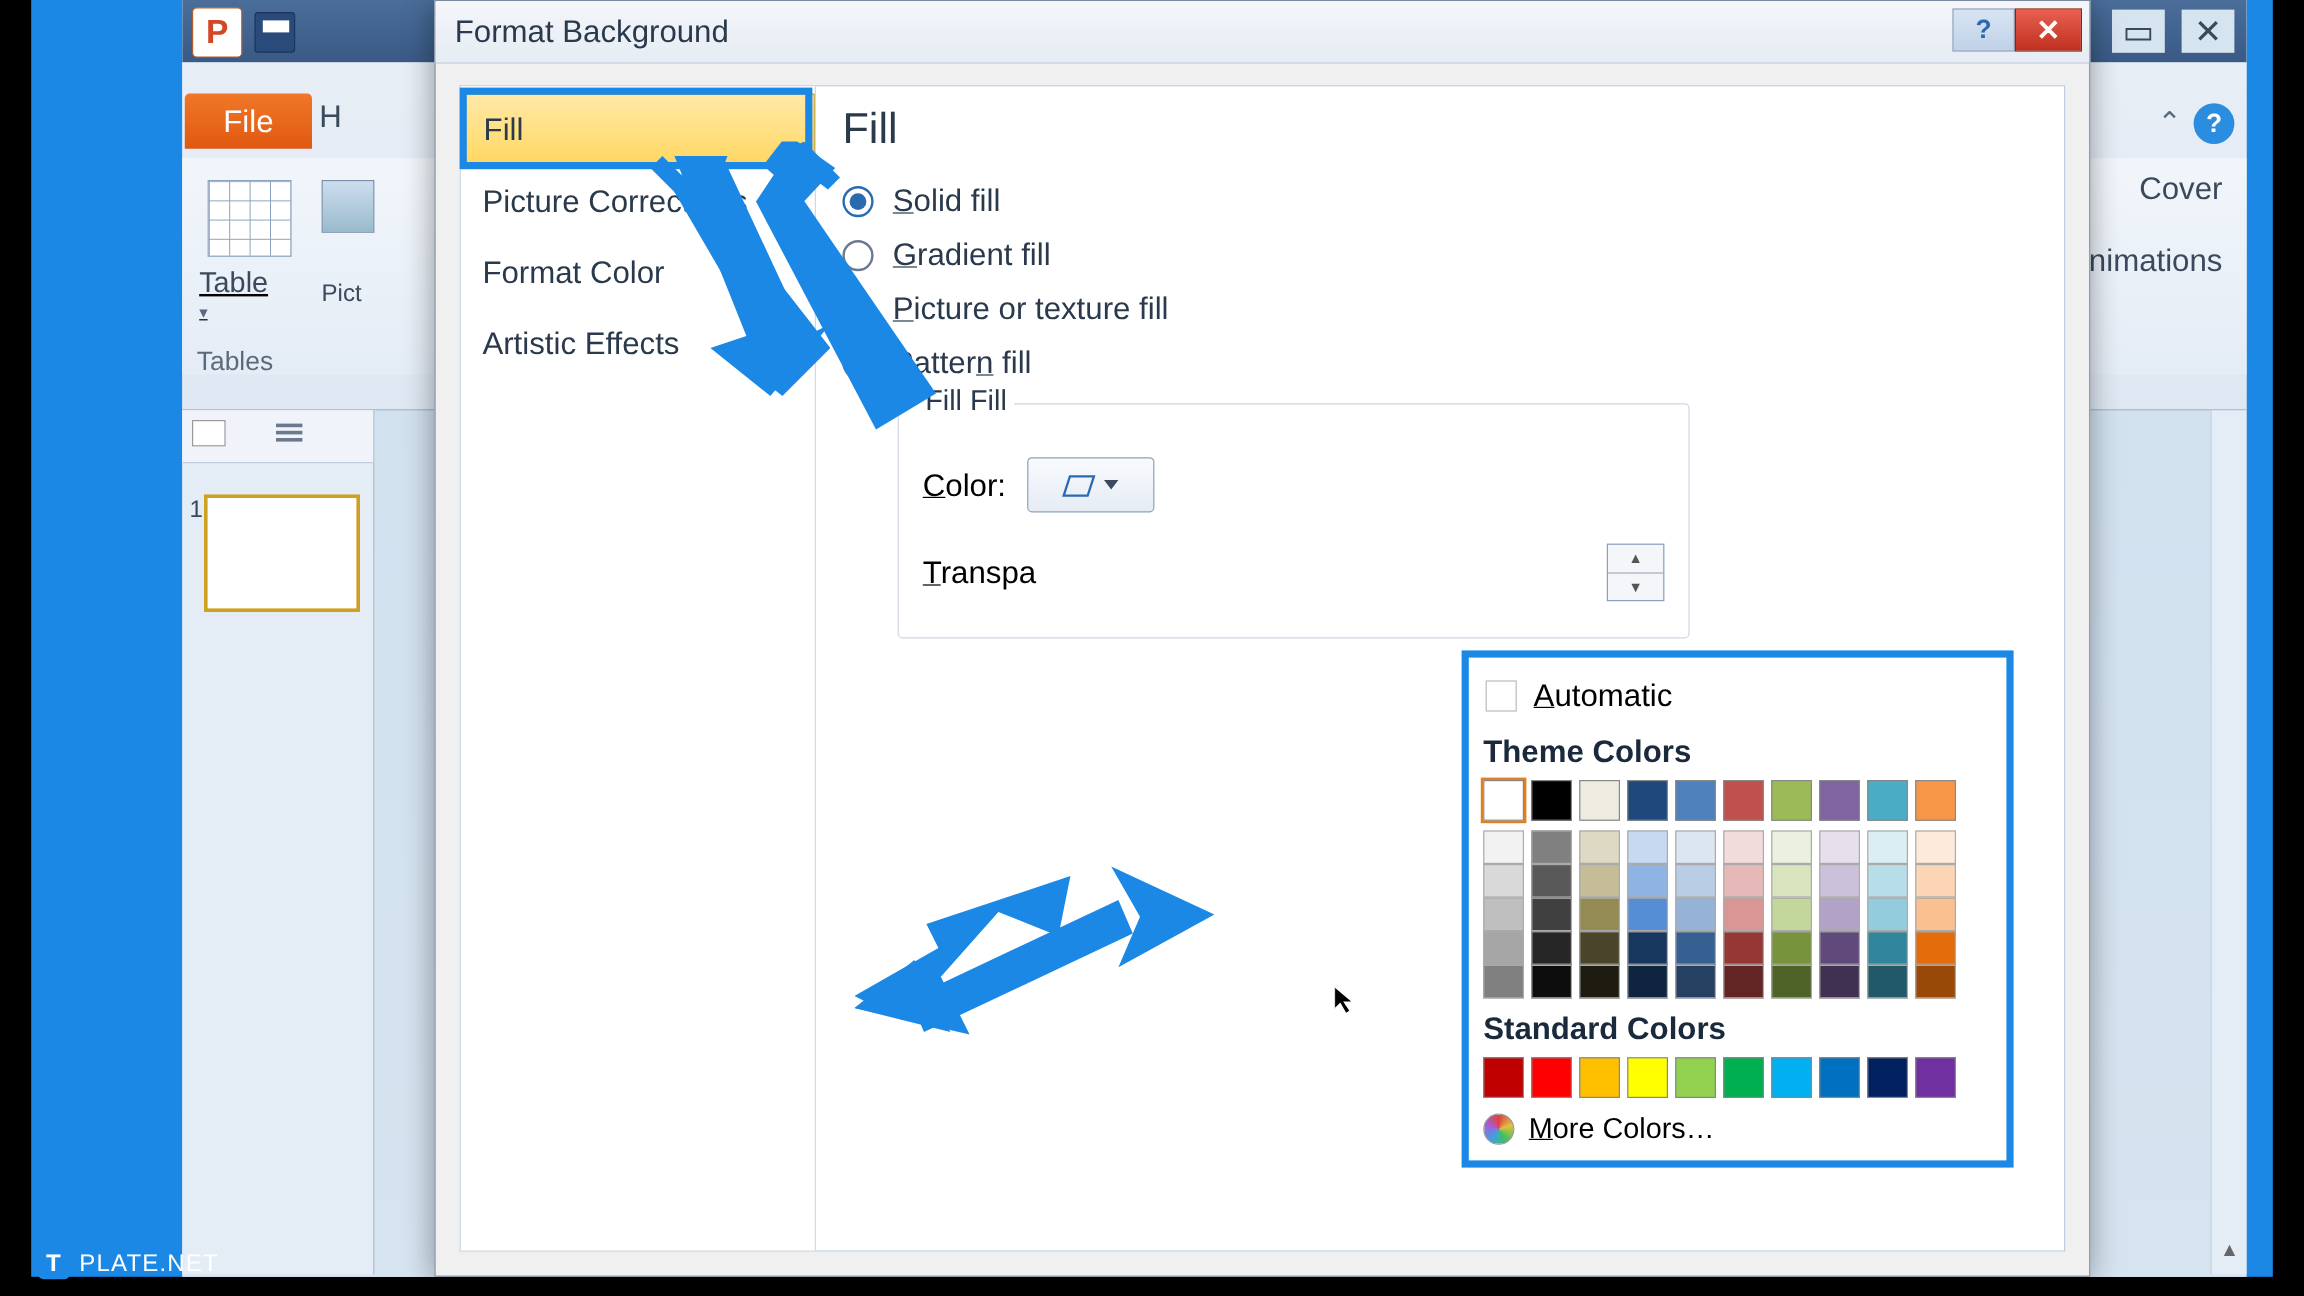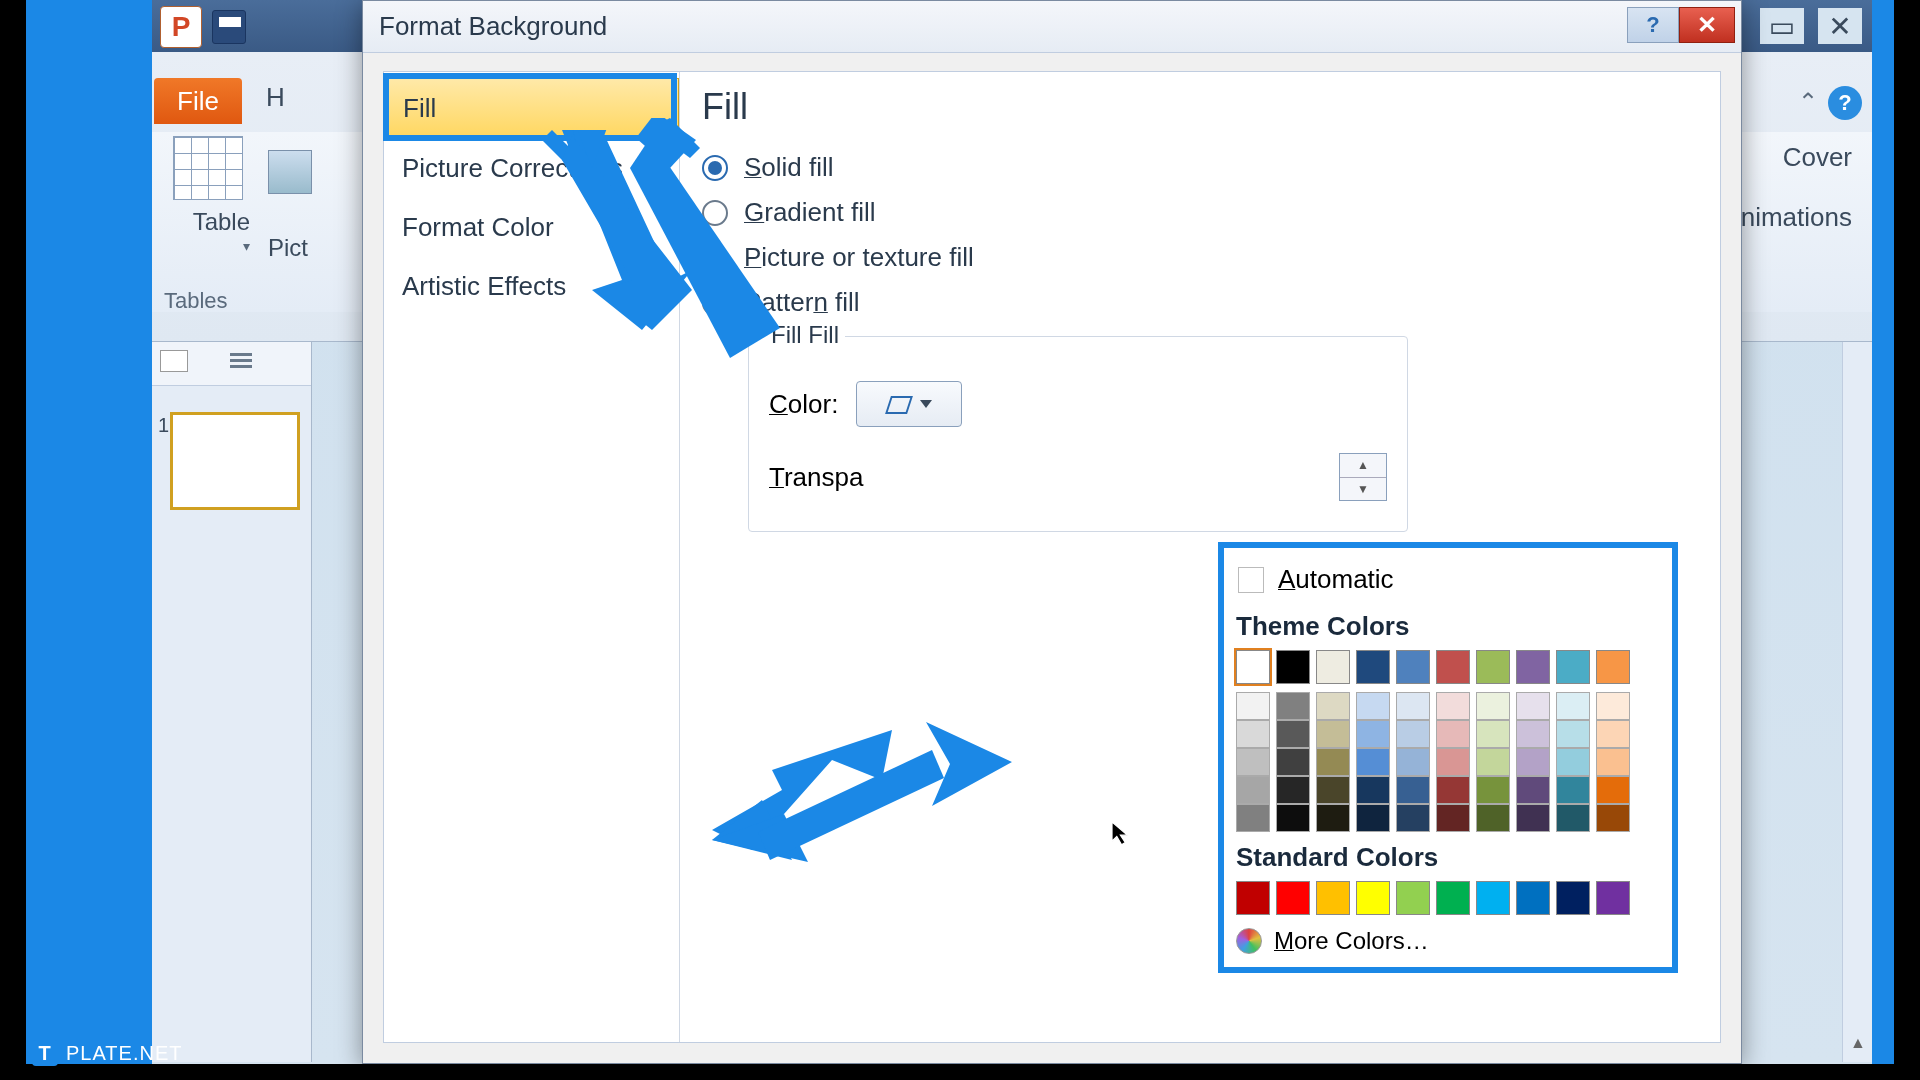--- a/index.html
+++ b/index.html
@@ -39,48 +39,49 @@
   background: #2a4a7a; border: 1px solid #1a3560; border-radius: 3px;
 }
 .save-icon::after { content:""; position:absolute; left:6px; top:6px; width:22px; height:10px; background:#fff; }
 
 .ribbon-area {
   position: absolute; left: 0; top: 52px; width: 100%; height: 290px;
   background: linear-gradient(#e8eef6, #dfe8f2);
   border-bottom: 1px solid #a8b8cc;
 }
 .file-tab {
-  position: absolute; left: 2px; top: 26px; width: 88px; height: 46px;
+  position: absolute; left: 2px; top: 26px; width: 106px; height: 46px;
   background: linear-gradient(#f07828, #e05810);
   color: #fff; font-size: 26px; display:flex; align-items:center; justify-content:center;
   border-radius: 4px 4px 0 0;
 }
 .home-tab {
   position: absolute; left: 114px; top: 30px; font-size: 26px; color: #3a4a5c;
 }
 .ribbon-content {
   position: absolute; left: 0; top: 80px; width: 100%; height: 180px;
   background: linear-gradient(#f2f6fb, #e4ecf6);
 }
 .table-btn {
-  position: absolute; left: 14px; top: 4px; width: 84px; height: 130px;
-  text-align: right;
+  position: absolute; left: 14px; top: 18px; width: 84px; height: 130px;
+  text-align: left;
+  text-decoration: underline;
 }
 .table-grid {
   width: 70px; height: 64px; margin: 0 auto;
   background: #fff; border: 1px solid #8aa0bc;
   background-image: linear-gradient(#8aa0bc 1px, transparent 1px),
     linear-gradient(90deg, #8aa0bc 1px, transparent 1px);
   background-size: 17px 16px;
 }
 .table-label { margin-top: 8px; font-size: 24px; color:#3a4a5c; }
 .tables-group { position:absolute; left:12px; top:236px; font-size:22px; color:#5a6a7c; }
 .pict-btn { position:absolute; left:116px; top:18px; width:60px; }
 .pict-icon { width:44px; height:44px; border:1px solid #7a90aa; background:linear-gradient(#cde,#9bc); }
-.pict-label { font-size:24px; color:#3a4a5c; margin-top:40px; }
+.pict-label { font-size:20px; color:#3a4a5c; margin-top:40px; }
 
 .slidepanel {
   position:absolute; left:0; top:342px; width:160px; height:720px;
   background:#e4ecf6; border-right:1px solid #a8b8cc;
 }
 .slidepanel-tabs { height:44px; background:#f0f4fa; border-bottom:1px solid #c0cde0; position:relative; }
 .tab-thumb { position:absolute; left:8px; top:8px; width:28px; height:22px; background:#fff; border:1px solid #999; }
 .tab-outline { position:absolute; left:78px; top:8px; width:28px; height:18px; }
 .tab-outline span { display:block; width:22px; height:3px; background:#6a7a8c; margin:3px 0; }
 .slide-thumb {

